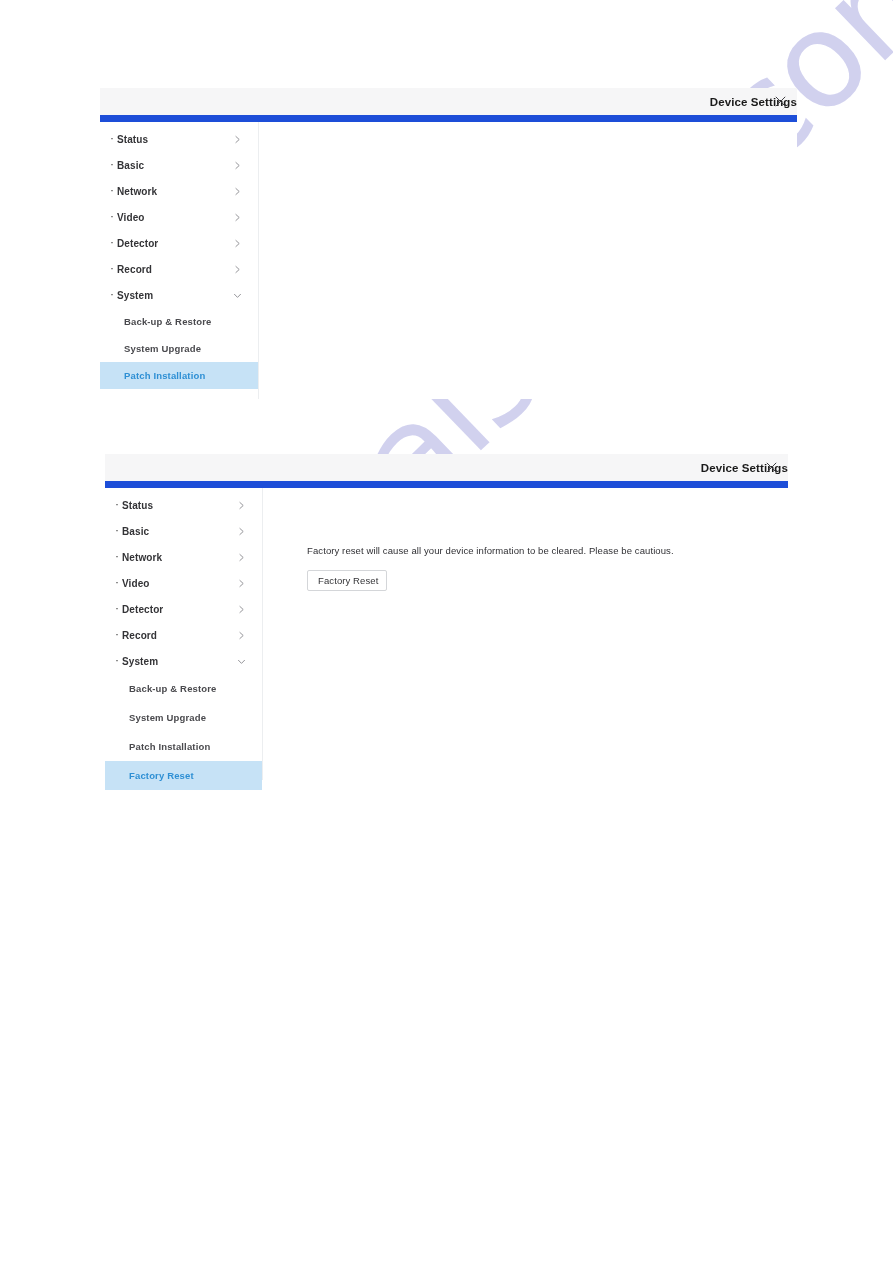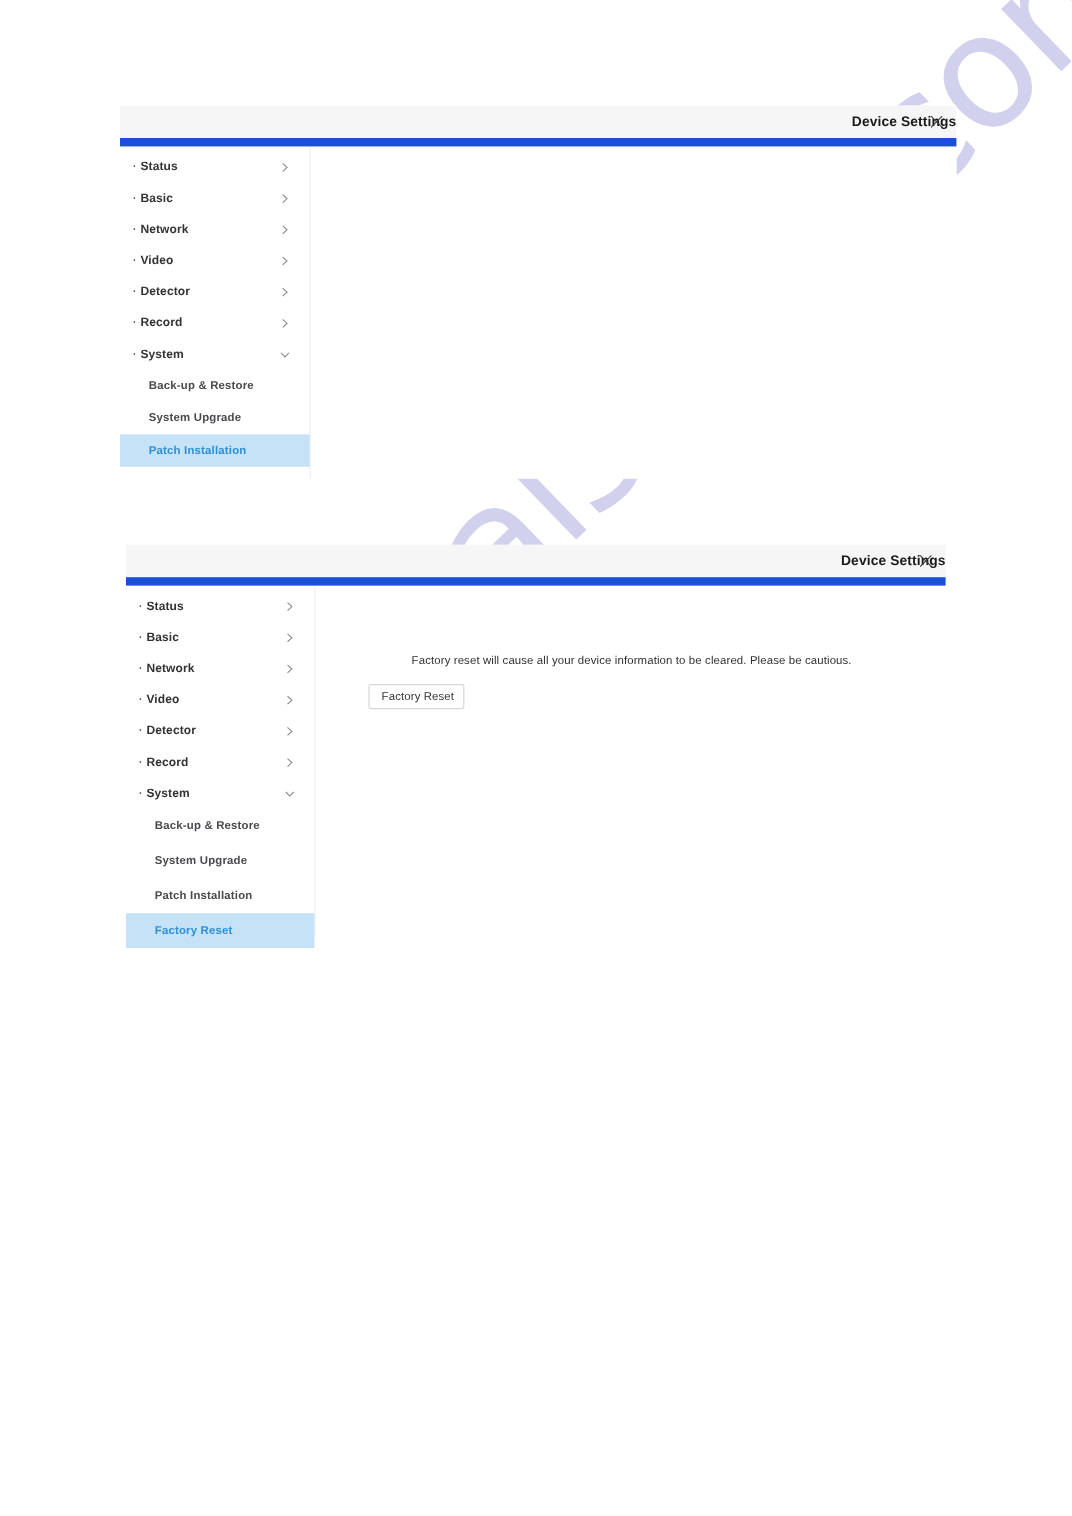--- a/index.html
+++ b/index.html
@@ -203,21 +203,20 @@
 
   
   .notice-text {
     position: absolute;
     left: 44px;
     top: 57px;
     font-size: 9.5px;
     color: #303034;
     white-space: nowrap;
     letter-spacing: 0.1px;
-    margin-left: 36px;
   }
   .row-reset {
     position: absolute;
     left: 44px;
     top: 82px;
   }
   .btn.factory { width: 80px; height: 21px; line-height: 19px; }
 </style>
 </head>
 <body>

